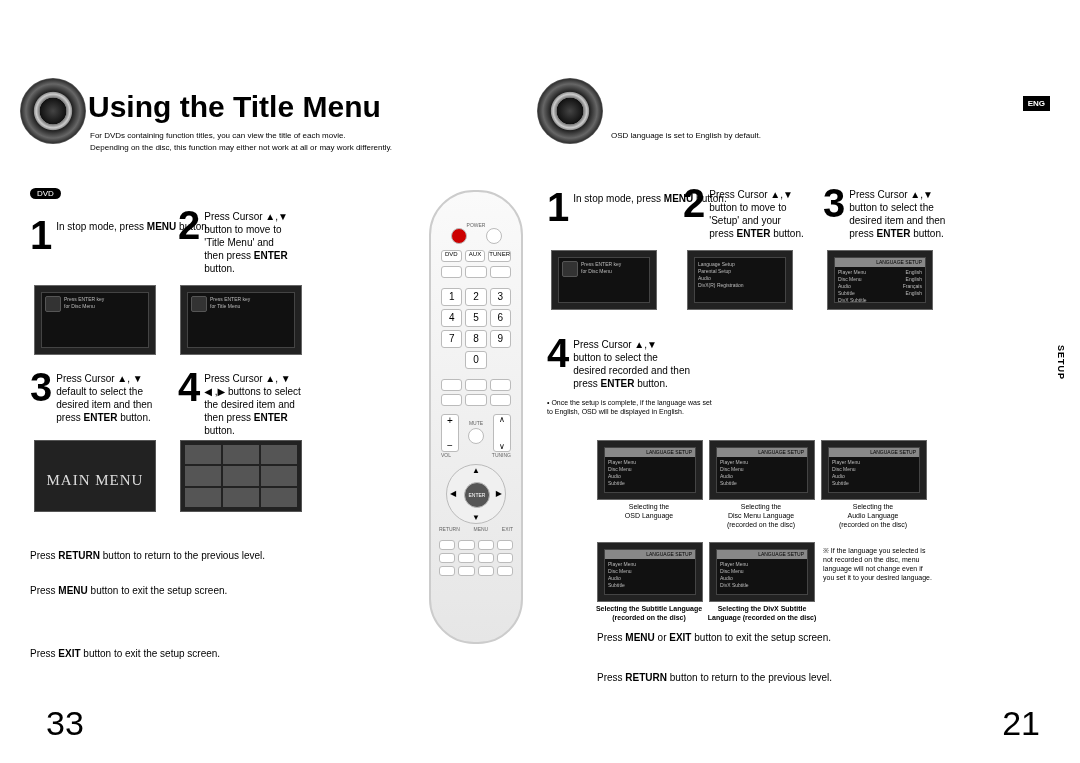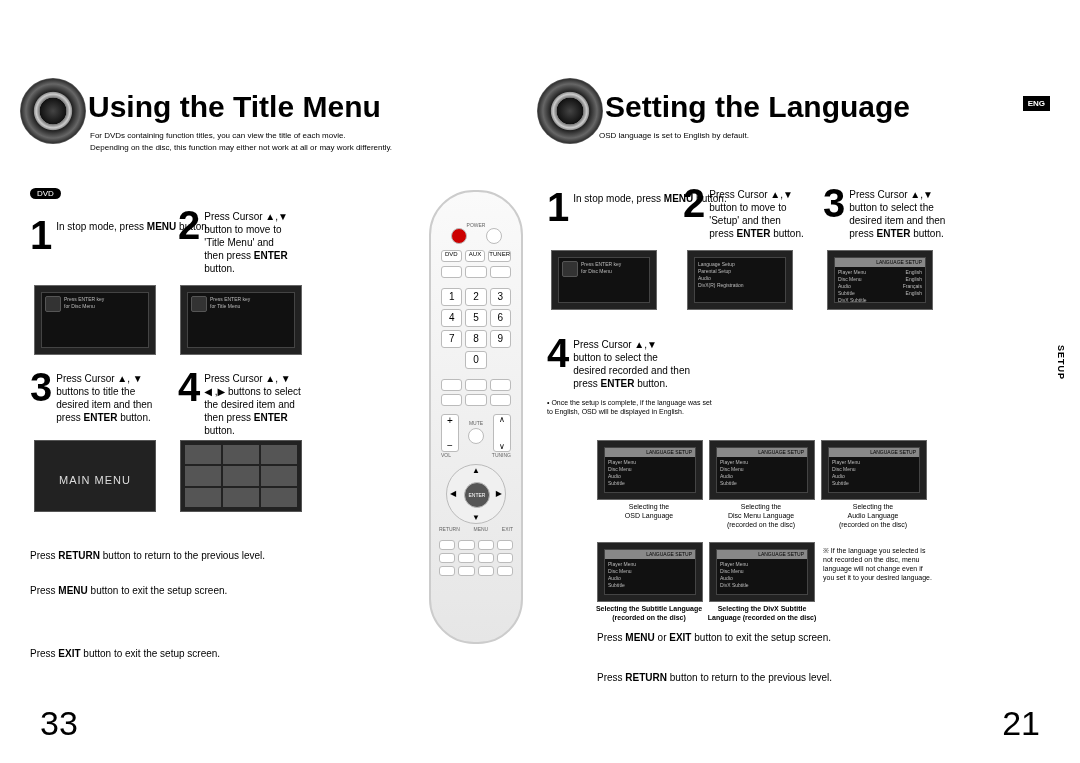--- a/index.html
+++ b/index.html
@@ -16,21 +16,21 @@
   .step{position:absolute;display:flex;align-items:flex-start;gap:4px}
   .step-num{font-size:40px;font-weight:bold;line-height:34px}
   .step-txt{font-size:10px;line-height:13px;padding-top:2px}
   .screen{background:#222;border:1px solid #666;position:absolute;width:120px;height:68px;overflow:hidden}
   .screen-inner{position:absolute;left:6px;top:6px;right:6px;bottom:6px;border:1px solid #444;background:#111;color:#bbb;font-size:5px;line-height:7px;padding:3px}
   .screen-title{background:#888;color:#000;font-size:5px;text-align:right;padding:1px 3px;margin:-3px -3px 2px -3px}
   .screen-row{display:flex;justify-content:space-between}
   .screen-icon{width:14px;height:14px;background:#333;border:1px solid #555;border-radius:2px;margin-right:3px;flex-shrink:0}
   .footnote{font-size:10px;position:absolute;left:0}
   .bignum{font-size:34px;position:absolute;bottom:0}
-  .left .bignum{left:10px}
+  .left .bignum{left:16px}
   .right .bignum{right:10px}
   .remote{position:absolute;top:150px;right:10px;width:90px;height:450px;border:2px solid #ccc;border-radius:45px;background:linear-gradient(#fafafa,#e6e6e6)}
   .remote-btn{background:#fff;border:1px solid #bbb;border-radius:3px;font-size:6px;text-align:center}
   .remote-grid{display:grid;gap:3px;padding:0 10px}
   .remote-round{border-radius:50%}
   .remote-label{font-size:5px;text-align:center;color:#666}
   .tiny-screen{width:104px;height:58px}
   .cap{font-size:7px;text-align:center;position:absolute;line-height:9px}
   .note{font-size:7px;position:absolute;line-height:9px}
   .thumb-screen{background:#222;border:1px solid #555;position:absolute;width:120px;height:70px;overflow:hidden}
@@ -83,27 +83,27 @@
             <div style="white-space:pre-line">Press ENTER key
 for Title Menu</div>
           </div>
         </div>
     </div>
 
     <div class="step" style="top:330px;left:0">
       <div class="step-num">3</div>
       <div class="step-txt">
         <span>Press Cursor ▲, ▼</span><br>
-        <span>buttons to title the</span><br>
+        <span>default to select the</span><br>
         <span>desired item and then</span><br>
         <span>press </span><b>ENTER</b><span> button.</span>
       </div>
     </div>
     <div class="thumb-screen" style="top:400px;left:4px">
-      <div class="thumb-inner" style="display:flex;align-items:center;justify-content:center;height:100%;font-family:Liberation Sans, sans-serif;font-size:11px;color:#ddd;letter-spacing:1px">MAIN MENU</div>
+      <div class="thumb-inner" style="display:flex;align-items:center;justify-content:center;height:100%;font-family:Liberation Serif, serif;font-size:15px;color:#ddd;letter-spacing:1px">MAIN MENU</div>
     </div>
 
     <div class="step" style="top:330px;left:148px">
       <div class="step-num">4</div>
       <div class="step-txt">
         <span>Press Cursor ▲, ▼</span><br>
         <span>◀ ,▶ buttons to select</span><br>
         <span>the desired item and</span><br>
         <span>then press </span><b>ENTER</b><br>
         <span>button.</span>
@@ -225,22 +225,21 @@
         <div class="remote-btn" style="height:8px"></div>
         <div class="remote-btn" style="height:8px"></div>
         <div class="remote-btn" style="height:8px"></div>
         <div class="remote-btn" style="height:8px"></div>
       </div>
     </div>
   </div>
 
   <div class="page right">
     <div class="speaker" style="left:-10px"></div>
-    <div class="title">Setting the Language</div>
-    <div class="subtitle" style="left:52px">OSD language is set to English by default.</div>
+    <div class="subtitle" style="left:64px">OSD language is set to English by default.</div>
     <span class="eng-badge">ENG</span>
     <div class="vtab">SETUP</div>
 
     <div class="step" style="top:150px;left:0">
       <div class="step-num">1</div>
       <div class="step-txt">
         <span>In stop mode, press </span><b>MENU</b><span> button.</span>
       </div>
     </div>
     <div class="screen tiny-screen" style="top:210px;left:4px">
@@ -251,21 +250,21 @@
 for Disc Menu</div>
           </div>
         </div>
     </div>
 
     <div class="step" style="top:146px;left:136px">
       <div class="step-num">2</div>
       <div class="step-txt">
         <span>Press Cursor ▲,▼</span><br>
         <span>button to move to</span><br>
-        <span>'Setup' and then</span><br>
+        <span>'Setup' and your</span><br>
         <span>press </span><b>ENTER</b><span> button.</span>
       </div>
     </div>
     <div class="screen tiny-screen" style="top:210px;left:140px">
       <div class="screen-inner">
         <div>Language Setup</div>
         <div>Parental Setup</div>
         <div>Audio</div>
         <div>DivX(R) Registration</div>
       </div>

